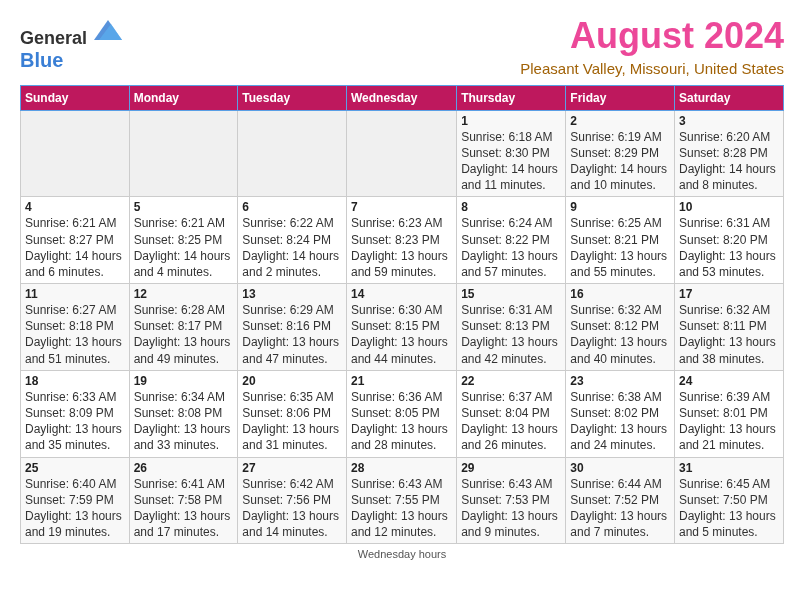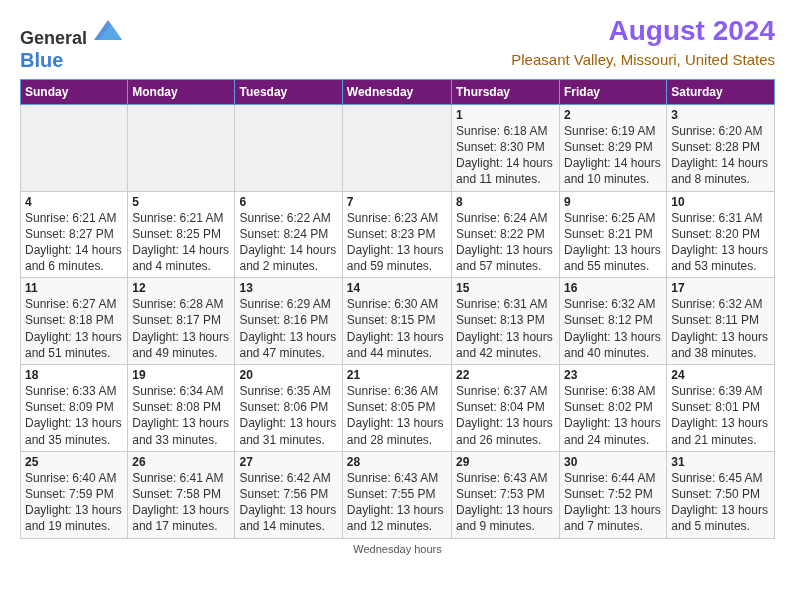--- a/index.html
+++ b/index.html
@@ -6,21 +6,21 @@
     body {
       width: 792px;
       height: 612px;
       font-family: Arial, sans-serif;
       background: #fff;
       overflow: hidden;
     }
     .page {
       width: 792px;
       height: 460px;
-      padding: 16px 17px 10px 20px;
+      padding: 16px 8px 10px 20px;
     }
     .header-area {
       display: flex;
       justify-content: space-between;
       align-items: flex-start;
       margin-bottom: 8px;
     }
     .logo {
       display: flex;
       align-items: center;
@@ -40,37 +40,37 @@
     }
     .logo-icon {
       width: 28px;
       height: 28px;
       margin-left: 2px;
     }
     .title-area {
       text-align: right;
     }
     .main-title {
-      font-size: 28px;
-      font-weight: bold;
-      color: #8b5cf6;
+      font-size: 36px;
+      font-weight: bold;
+      color: #ec4899;
       line-height: 1.1;
     }
     .subtitle {
       font-size: 15px;
       color: #a16207;
       margin-top: 4px;
     }
     .calendar {
       width: 100%;
       border-collapse: collapse;
       font-size: 10.5px;
     }
     .calendar thead th {
-      background: #701a75;
+      background: #be185d;
       color: #fff;
       padding: 5px 4px;
       font-size: 12px;
       font-weight: bold;
       text-align: left;
       border: 1px solid #5a9fe5;
     }
     .calendar tbody td {
       border: 1px solid #ccc;
       padding: 3px 4px;

